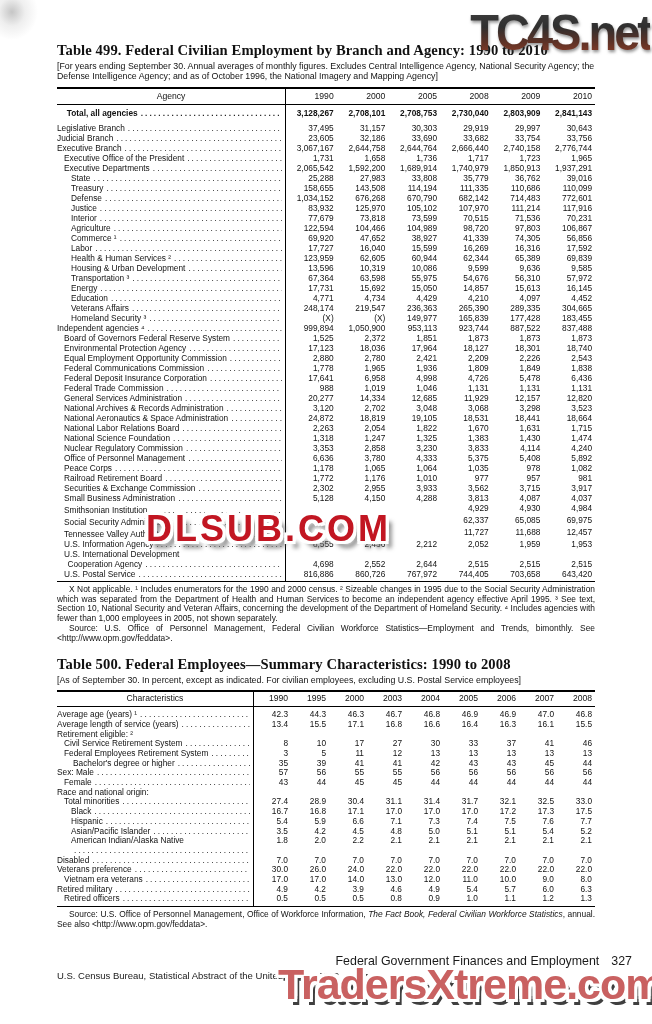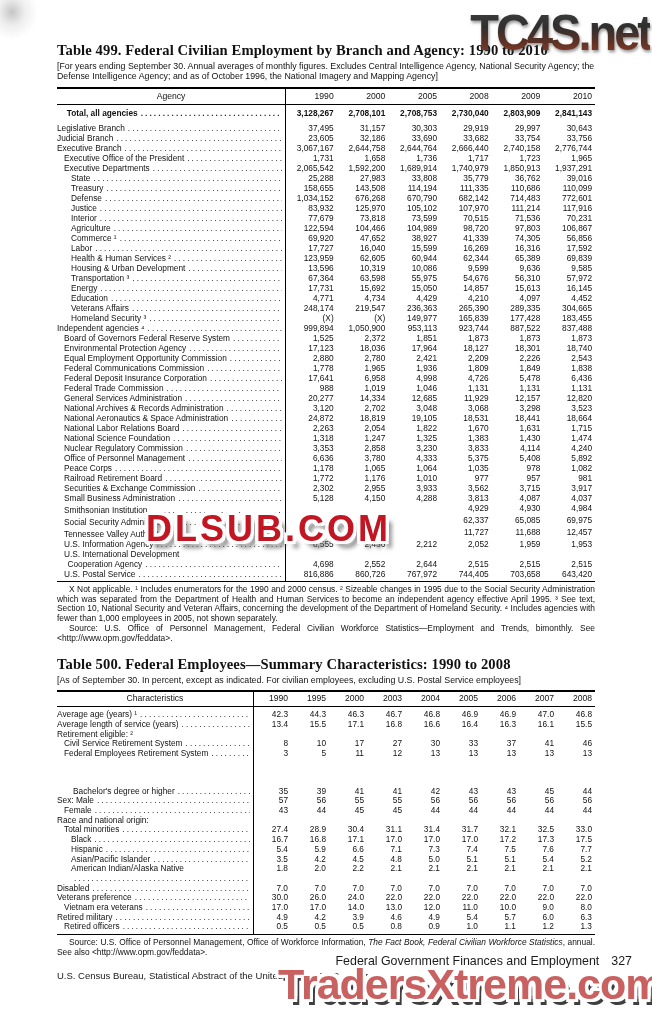--- a/index.html
+++ b/index.html
@@ -800,21 +800,21 @@
             <span class="t-cell">11</span>
             <span class="t-cell">12</span>
             <span class="t-cell">13</span>
             <span class="t-cell">13</span>
             <span class="t-cell">13</span>
             <span class="t-cell">13</span>
             <span class="t-cell">13</span>
           </div>
         </div>
         <div class="t-row">
-          <div class="t-label" style="padding-left: 16px; margin-top: 28px;">
+          <div class="t-label" style="padding-left: 16px;">
             <span class="txt">Bachelor's degree or higher</span>
             <span class="leader">..............................................................................................................</span>
           </div>
           <div class="t-nums">
             <span class="t-cell">35</span>
             <span class="t-cell">39</span>
             <span class="t-cell">41</span>
             <span class="t-cell">41</span>
             <span class="t-cell">42</span>
             <span class="t-cell">43</span>

